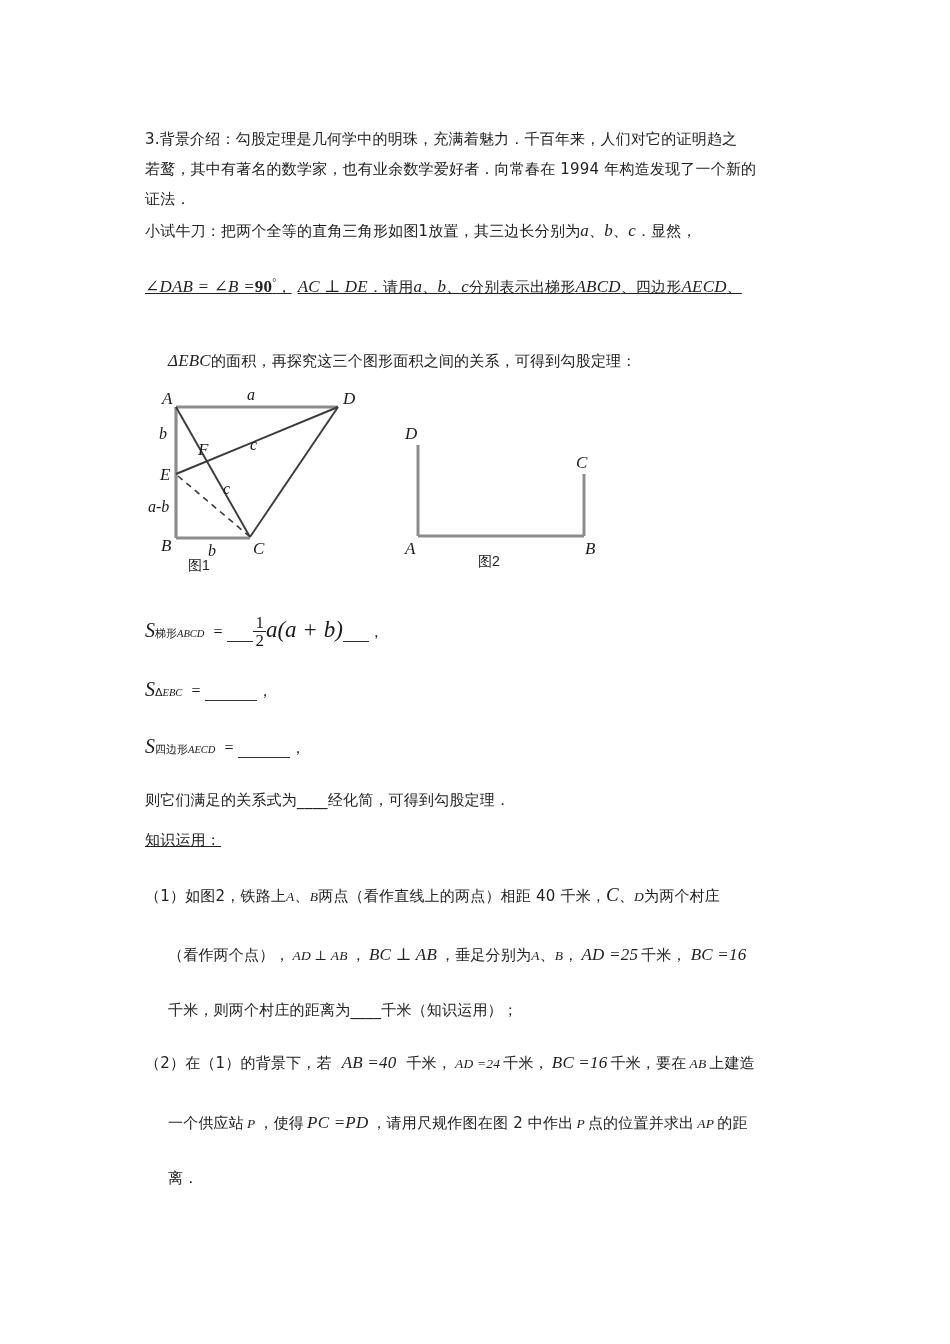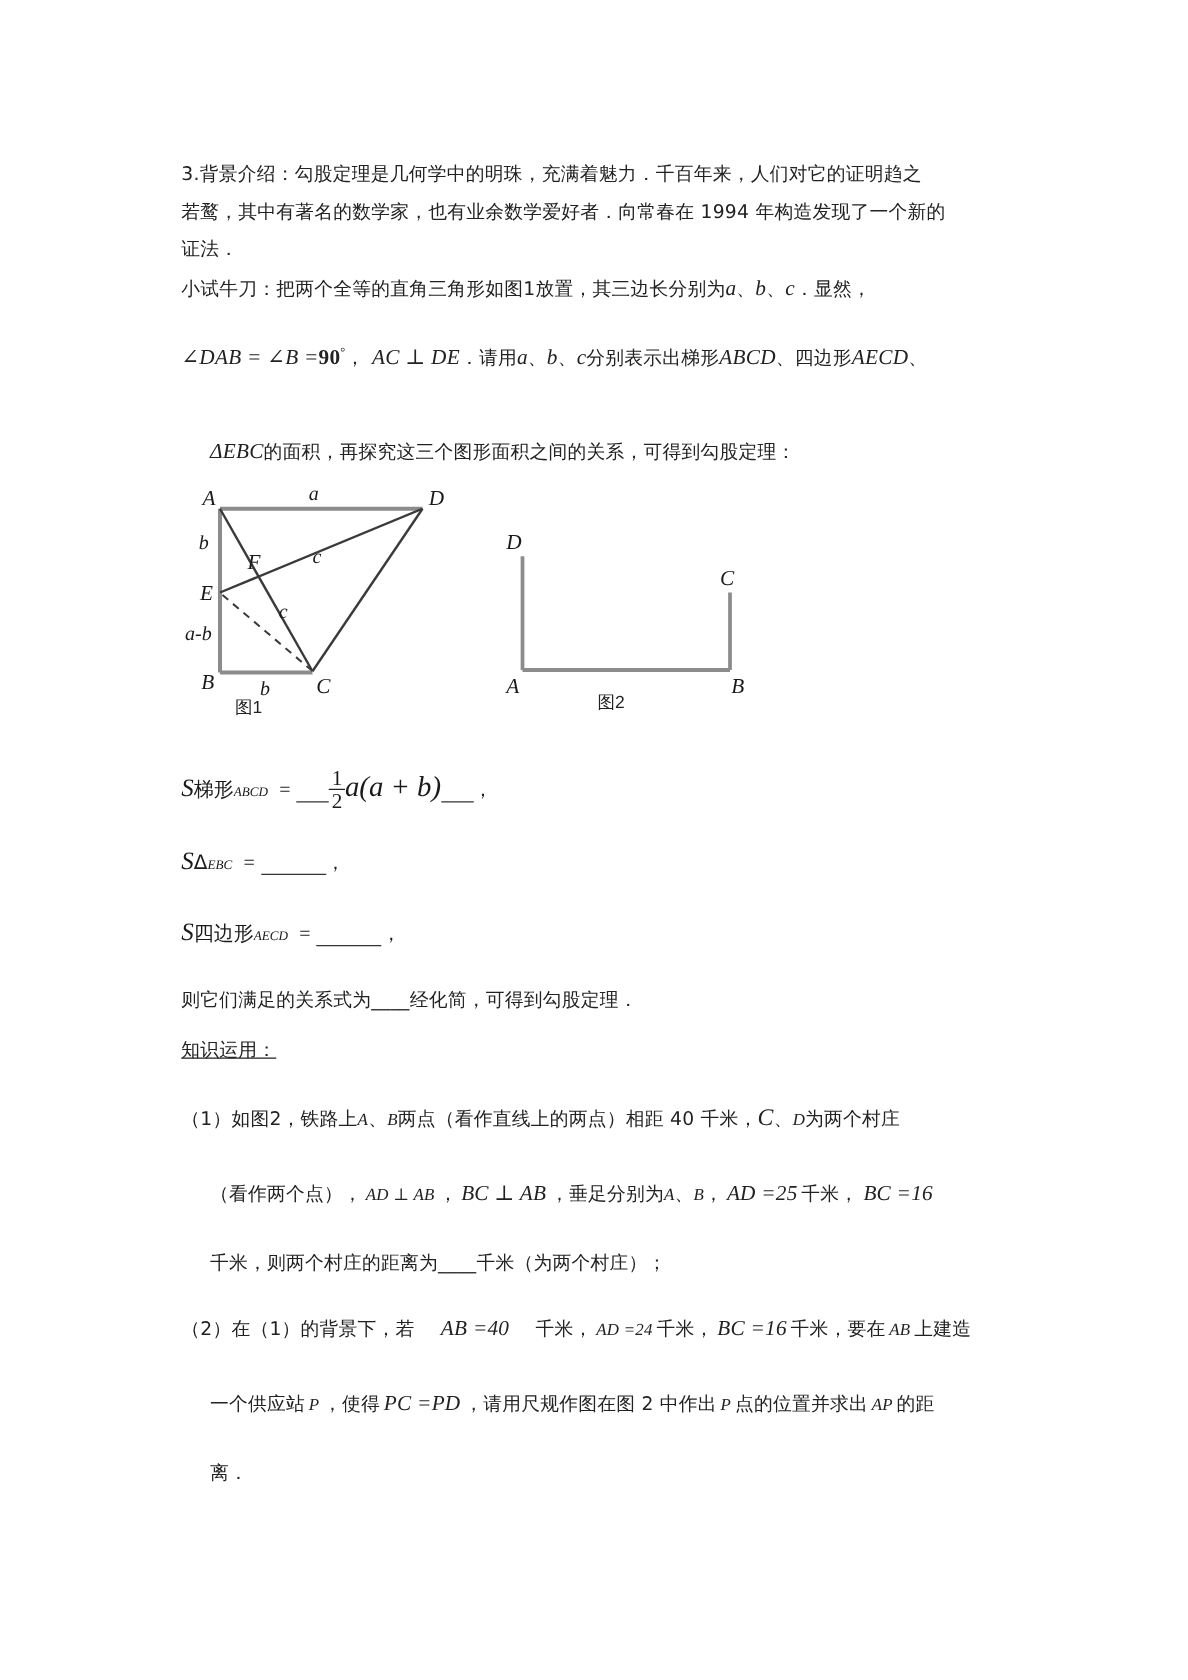--- a/index.html
+++ b/index.html
@@ -37,21 +37,21 @@
     font-family:Liberation Sans, sans-serif;
     font-size:14px;color:#222;
   }
   svg{display:block;overflow:visible;}
   .vtx{font-family:"Liberation Serif","DejaVu Serif",serif;font-style:italic;font-size:17px;fill:#1a1a1a;}
   .sidelbl{font-family:"Liberation Serif","DejaVu Serif",serif;font-style:italic;font-size:16px;fill:#1a1a1a;}
 
   
   .frow{position:absolute;font-size:16px;white-space:nowrap;}
   .sbase{font-family:"Liberation Serif","DejaVu Serif",serif;font-style:italic;font-size:20px;}
-  .ssub{font-size:16px;font-style:normal;font-family:"DejaVu Sans","Liberation Sans",sans-serif;}
+  .ssub{font-size:11px;font-style:normal;font-family:"DejaVu Sans","Liberation Sans",sans-serif;}
   .ssub-i{font-size:10.5px;font-style:italic;font-family:"Liberation Serif","DejaVu Serif",serif;}
   .frac{
     display:inline-block;vertical-align:middle;
     text-align:center;font-style:normal;
     font-size:17px;line-height:1.02;
     position:relative;top:-1px;
   }
   .frac .num{display:block;padding:0 2px;}
   .frac .den{display:block;border-top:1.3px solid #222;padding:0 2px;}
   .ul-short{display:inline-block;width:26px;border-bottom:1.3px solid #333;vertical-align:-5px;}
@@ -65,21 +65,21 @@
   <div class="para cn" style="left:145px;top:124px;width:665px;">
     <div>3.背景介绍：勾股定理是几何学中的明珠，充满着魅力．千百年来，人们对它的证明趋之</div>
     <div>若鹜，其中有著名的数学家，也有业余数学爱好者．向常春在 1994 年构造发现了一个新的</div>
     <div>证法．</div>
   </div>
 
   <div class="para" style="left:145px;top:216px;width:700px;">
     <span class="cn">小试牛刀：把两个全等的直角三角形如图1放置，其三边长分别为</span><span class="mi">a</span><span class="cn">、</span><span class="mi">b</span><span class="cn">、</span><span class="mi">c</span><span class="cn">．显然，</span>
   </div>
 
-  <div class="para" style="left:145px;top:268px;width:700px;">
+  <div class="para" style="left:145px;top:268px;width:700px;text-decoration:underline;">
     <span class="mi">∠DAB = ∠B =</span><span class="mi" style="font-style:normal;font-weight:600;">90</span><span class="sup">°</span><span class="cn">，</span><span class="mi" style="margin-left:6px;">AC ⊥ DE</span><span class="cn">．请用</span><span class="mi">a</span><span class="cn">、</span><span class="mi">b</span><span class="cn">、</span><span class="mi">c</span><span class="cn">分别表示出梯形</span><span class="mi">ABCD</span><span class="cn">、四边形</span><span class="mi">AECD</span><span class="cn">、</span>
   </div>
 
   <div class="para" style="left:168px;top:346px;width:700px;">
     <span class="mi">ΔEBC</span><span class="cn">的面积，再探究这三个图形面积之间的关系，可得到勾股定理：</span>
   </div>
 
   <div class="fig" style="left:140px;top:388px;">
     <svg width="250" height="175" viewBox="0 0 250 175">
 
@@ -147,24 +147,24 @@
   <div class="para cn" style="left:145px;top:825px;width:400px;text-decoration:underline;">知识运用：</div>
 
   <div class="para" style="left:145px;top:880px;width:710px;">
     <span class="cn">（1）如图2，铁路上</span><span class="mi-sm">A</span><span class="cn">、</span><span class="mi-sm">B</span><span class="cn">两点（看作直线上的两点）相距 40 千米，</span><span class="mi-lg">C</span><span class="cn">、</span><span class="mi-sm">D</span><span class="cn">为两个村庄</span>
   </div>
 
   <div class="para" style="left:168px;top:940px;width:720px;">
     <span class="cn">（看作两个点），</span><span class="mi-sm" style="margin:0 3px;">AD ⊥ AB</span><span class="cn">，</span><span class="mi" style="margin:0 3px;">BC ⊥ AB</span><span class="cn">，垂足分别为</span><span class="mi-sm">A</span><span class="cn">、</span><span class="mi-sm">B</span><span class="cn">，</span><span class="mi" style="margin:0 3px;">AD =25</span><span class="cn">千米，</span><span class="mi" style="margin-left:4px;">BC =16</span>
   </div>
 
-  <div class="para cn" style="left:168px;top:995px;width:700px;">千米，则两个村庄的距离为____千米（为两个村庄）；</div>
+  <div class="para cn" style="left:168px;top:995px;width:700px;">千米，则两个村庄的距离为____千米（知识运用）；</div>
 
   <div class="para" style="left:145px;top:1048px;width:720px;">
-    <span class="cn">（2）在（1）的背景下，若</span><span class="mi" style="margin:0 21px;">AB =40</span><span class="cn">千米，</span><span class="mi-sm" style="margin:0 3px;">AD =24</span><span class="cn">千米，</span><span class="mi" style="margin:0 3px;">BC =16</span><span class="cn">千米，要在</span><span class="mi-sm" style="margin:0 3px;">AB</span><span class="cn">上建造</span>
+    <span class="cn">（2）在（1）的背景下，若</span><span class="mi" style="margin:0 10px;">AB =40</span><span class="cn">千米，</span><span class="mi-sm" style="margin:0 3px;">AD =24</span><span class="cn">千米，</span><span class="mi" style="margin:0 3px;">BC =16</span><span class="cn">千米，要在</span><span class="mi-sm" style="margin:0 3px;">AB</span><span class="cn">上建造</span>
   </div>
 
   <div class="para" style="left:168px;top:1108px;width:720px;">
     <span class="cn">一个供应站</span><span class="mi-sm" style="margin:0 3px;">P</span><span class="cn">，使得</span><span class="mi" style="margin:0 3px;">PC =PD</span><span class="cn">，请用尺规作图在图 2 中作出</span><span class="mi-sm" style="margin:0 3px;">P</span><span class="cn">点的位置并求出</span><span class="mi-sm" style="margin:0 3px;">AP</span><span class="cn">的距</span>
   </div>
 
   <div class="para cn" style="left:168px;top:1163px;width:400px;">离．</div>
 
 </div>
 

